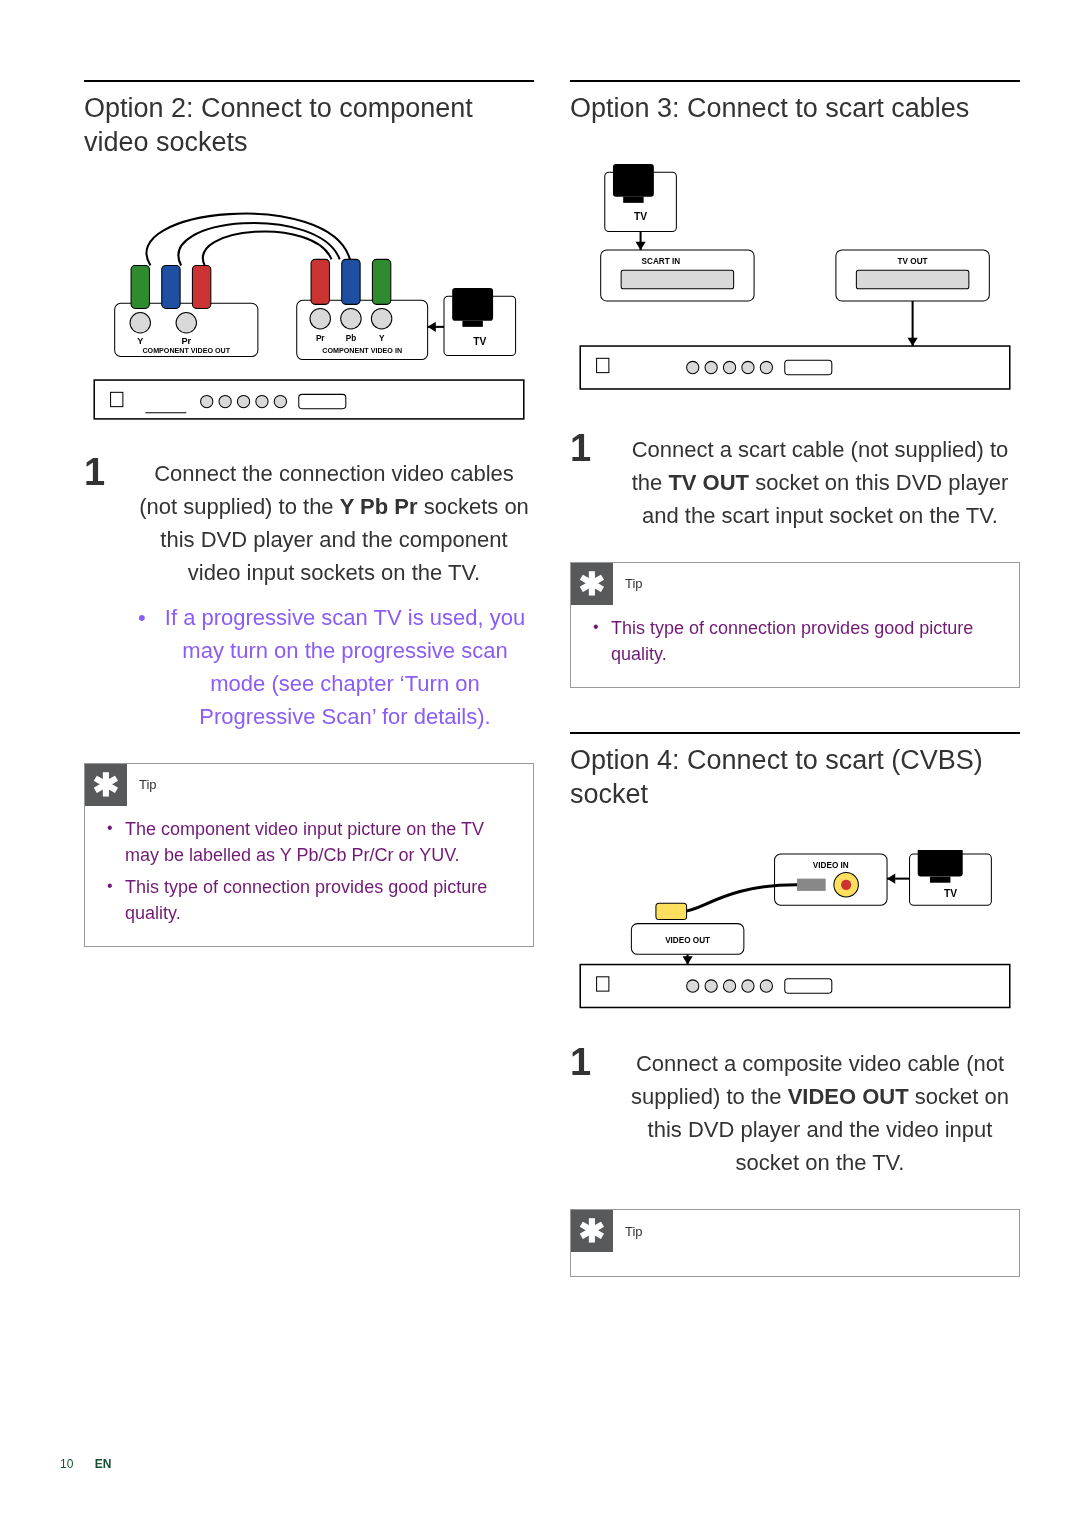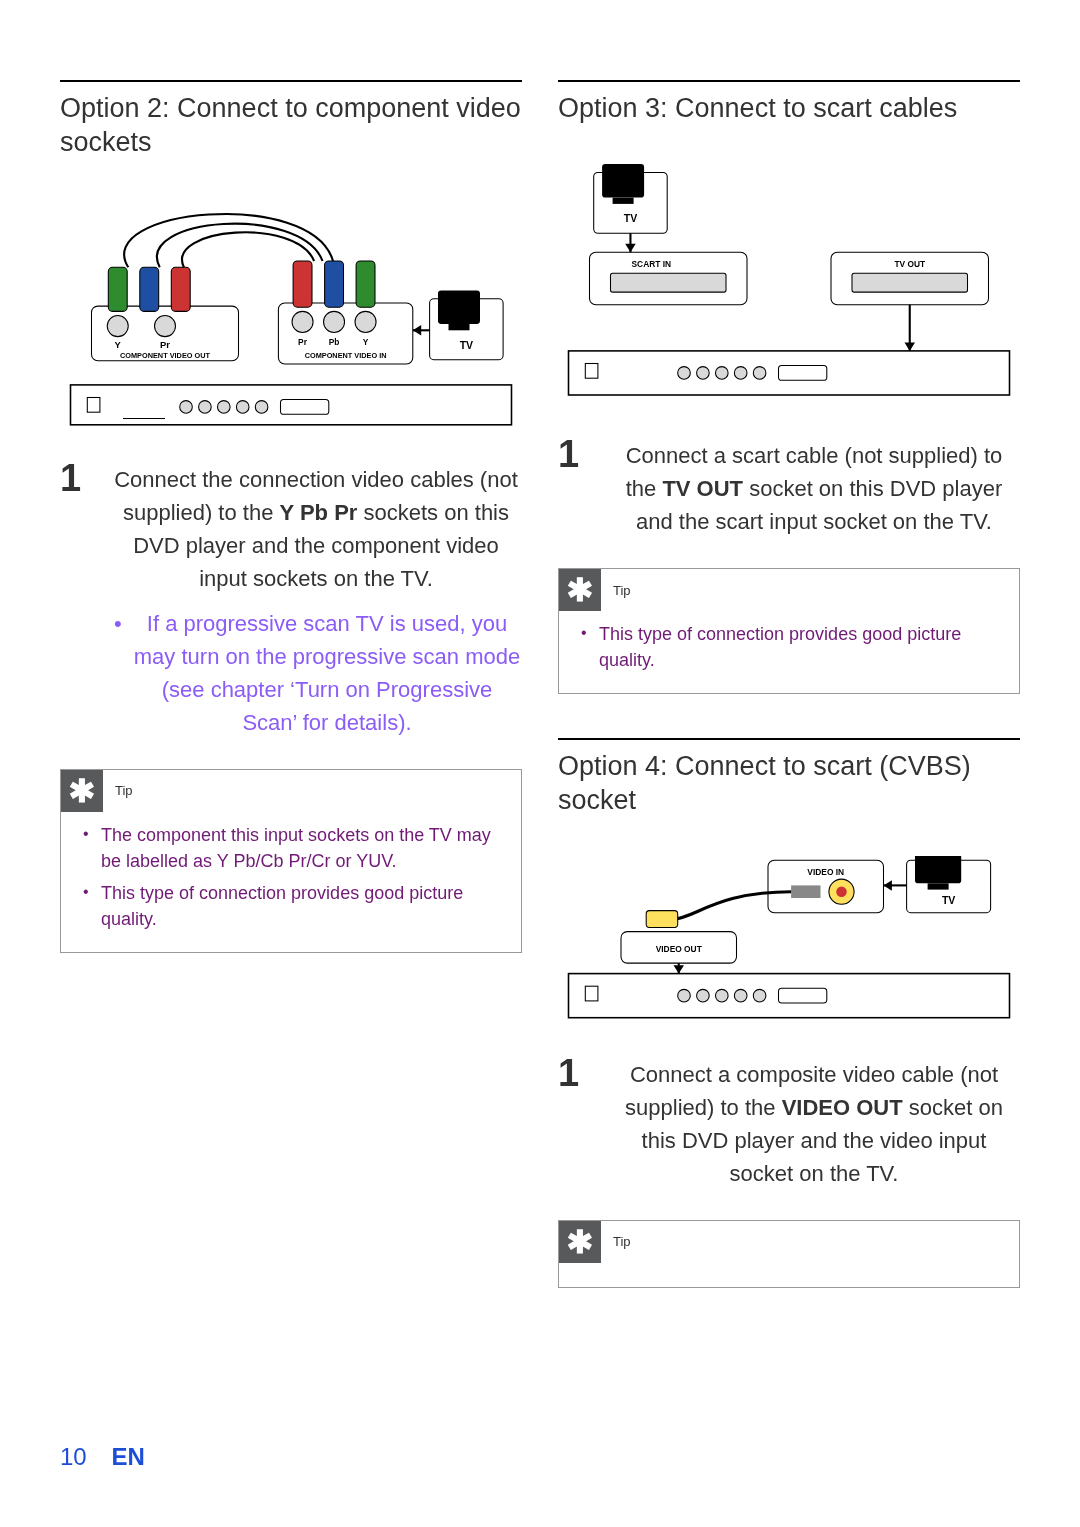--- a/index.html
+++ b/index.html
@@ -8,20 +8,21 @@
     height: 1527px;
     background: #fff;
     font-family: "Gill Sans", "Gill Sans MT", "Trebuchet MS", sans-serif;
     color: #222;
     position: relative;
     padding: 80px 60px 60px 60px;
   }
   .columns {
     display: flex;
     gap: 36px;
+    margin-left: 24px;
   }
   .col {
     flex: 1;
     display: flex;
     flex-direction: column;
   }
   .section-rule {
     border: none;
     border-top: 2px solid #000;
     margin-bottom: 10px;
@@ -122,22 +123,22 @@
     content: "•";
     position: absolute;
     left: 0;
     top: 0;
     font-size: 16px;
   }
   .footer {
     position: absolute;
     bottom: 56px;
     left: 60px;
-    font-size: 24px;
-    color: #1d4ed8;
+    font-size: 12px;
+    color: #14532d;
   }
   .footer .pn { margin-right: 18px; }
   .footer .lang { font-weight: 700; }
 </style>
 </head>
 <body>
 
 <div class="columns">
 
   <div class="col">
@@ -204,21 +205,21 @@
         </ul>
       </div>
     </div>
 
     <div class="tip-box">
       <div class="tip-header">
         <div class="tip-icon">✱</div>
         <div class="tip-label">Tip</div>
       </div>
       <ul class="tip-list">
-        <li>The component this input sockets on the TV may be labelled as Y Pb/Cb Pr/Cr or YUV.</li>
+        <li>The component video input picture on the TV may be labelled as Y Pb/Cb Pr/Cr or YUV.</li>
         <li>This type of connection provides good picture quality.</li>
       </ul>
     </div>
 
   </div>
 
   <div class="col">
 
     <hr class="section-rule">
     <div class="section-heading">Option 3: Connect to scart cables</div>

